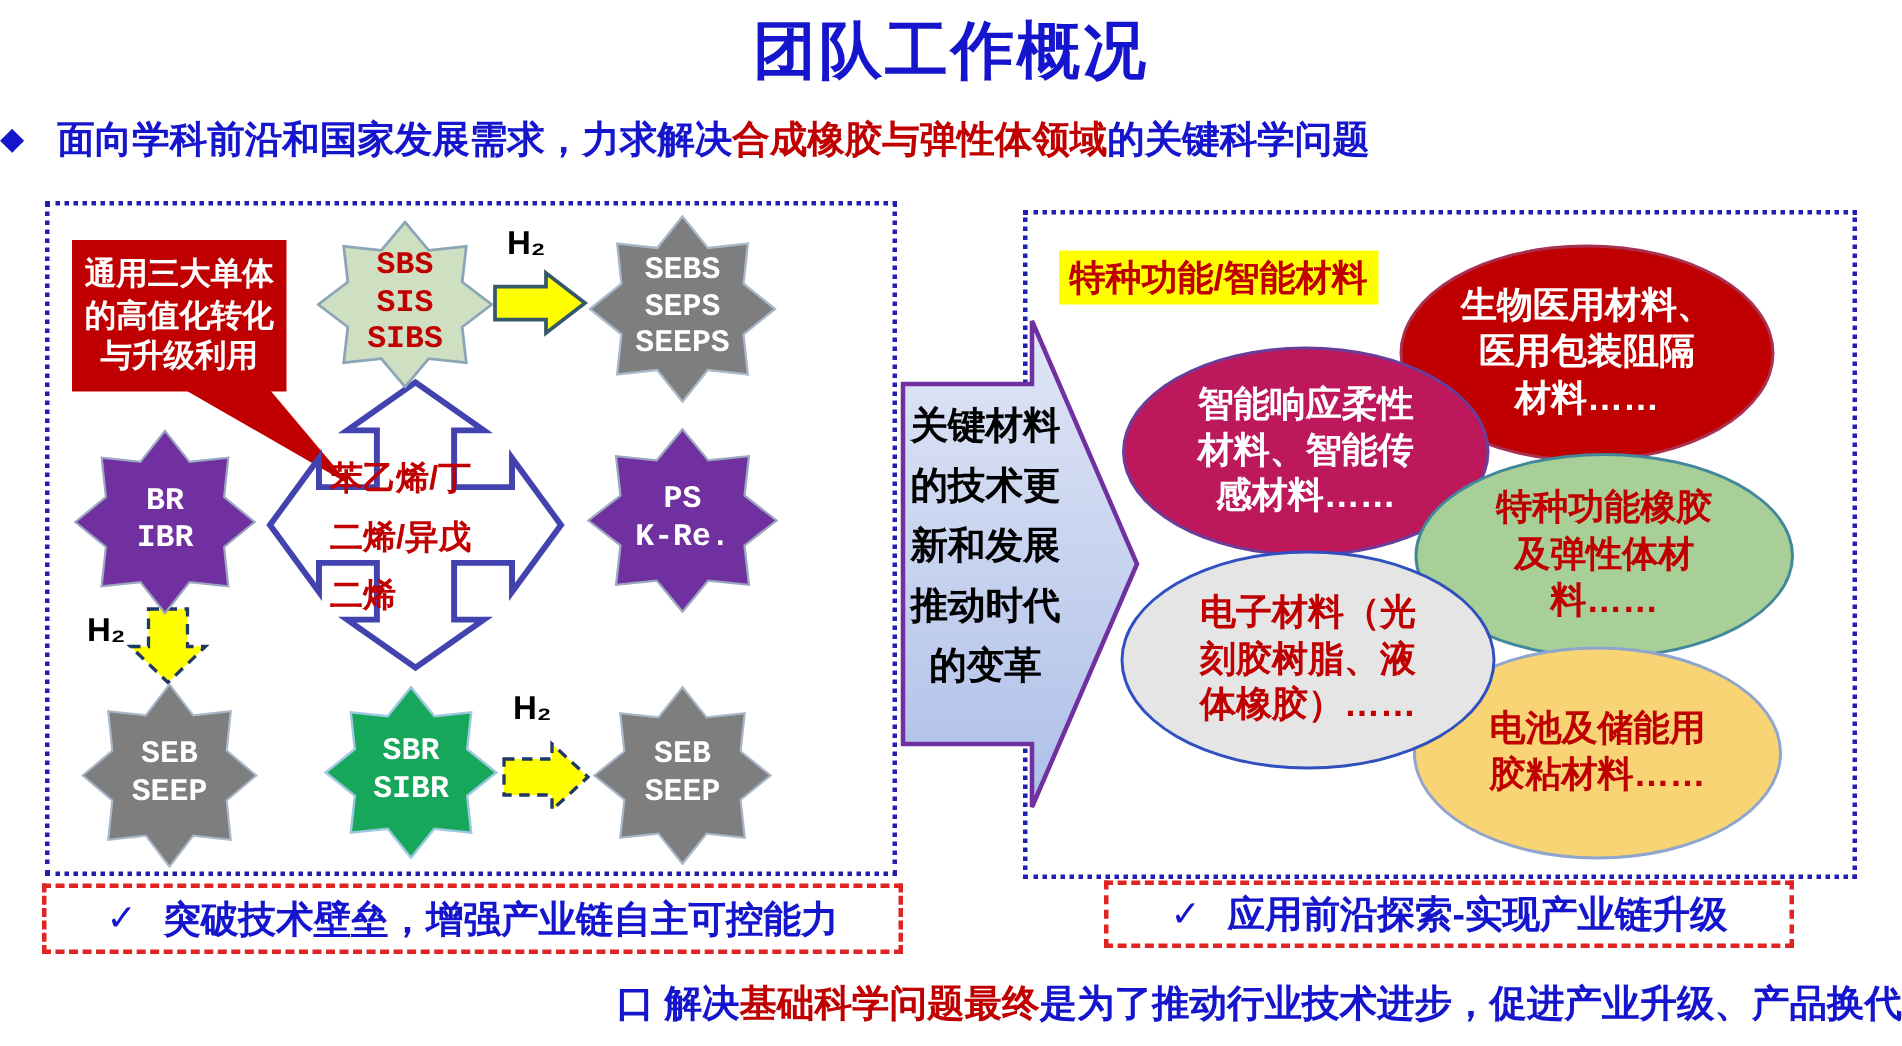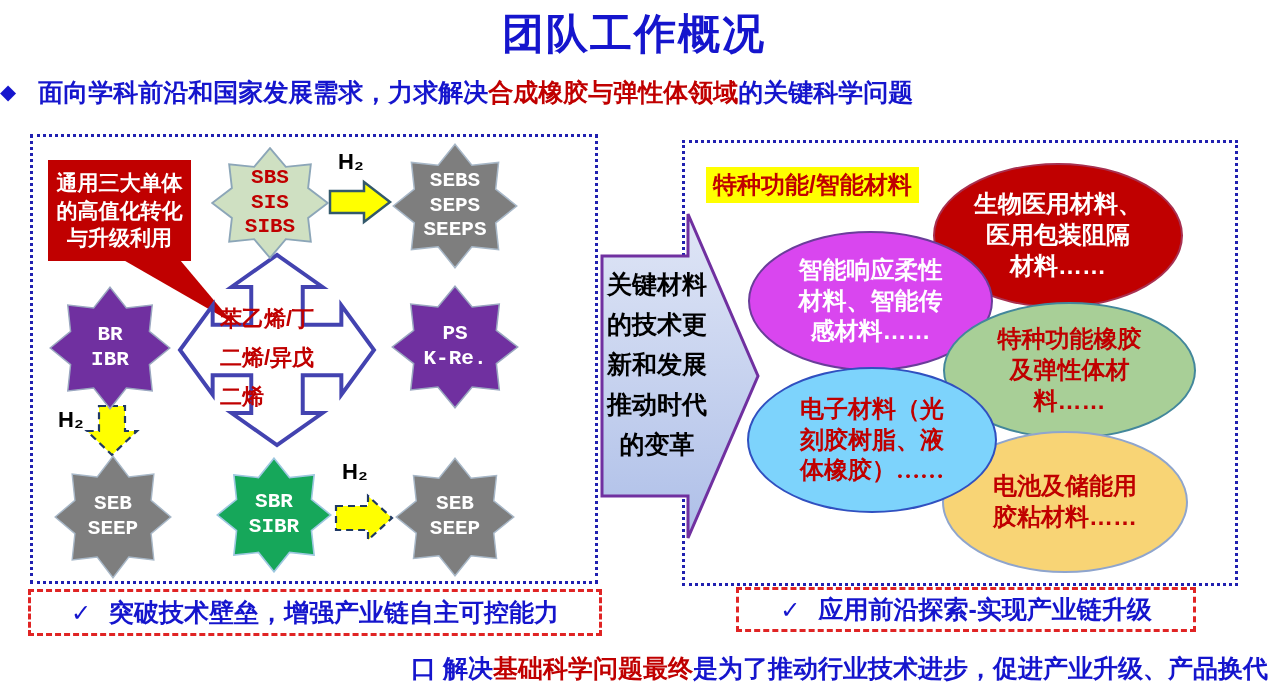--- a/index.html
+++ b/index.html
@@ -42,23 +42,23 @@
   .h2-bottom{left:342px;top:459px;}
 
   .mid-arrow-text{left:598px;top:264px;width:118px;text-align:center;color:#000;
     font-size:25px;font-weight:bold;line-height:40px;white-space:pre-line;}
 
   .rp-header{left:706px;top:167px;background:#ffff00;color:#c00000;font-size:24px;font-weight:bold;padding:2px 7px;}
 
   .ellipse{position:absolute;border-radius:50%;display:flex;align-items:center;justify-content:center;
     text-align:center;font-weight:bold;font-size:24px;line-height:1.28;white-space:pre-line;box-sizing:border-box;}
   .el-red{left:933px;top:163px;width:250px;height:145px;background:#c00000;color:#fff;border:2px solid #a83050;}
-  .el-purple{left:748px;top:231px;width:245px;height:140px;background:#d946ef;color:#fff;border:2px solid #6a3d9a;}
+  .el-purple{left:748px;top:231px;width:245px;height:140px;background:#be185d;color:#fff;border:2px solid #6a3d9a;}
   .el-green{left:943px;top:302px;width:253px;height:137px;background:#a8cf97;color:#c00000;border:2px solid #43879b;}
-  .el-cyan{left:747px;top:367px;width:250px;height:146px;background:#7dd3fc;color:#c00000;border:2px solid #3050c0;font-family:Liberation Serif, serif;}
+  .el-cyan{left:747px;top:367px;width:250px;height:146px;background:#e5e5e5;color:#c00000;border:2px solid #3050c0;}
   .el-orange{left:942px;top:431px;width:246px;height:142px;background:#f8d475;color:#c00000;border:2px solid #8fa5cd;}
 
   .footer-box{box-sizing:border-box;border:3px dashed #e02424;background:#fff;display:flex;align-items:center;justify-content:center;
     color:#1515cd;font-size:25px;font-weight:bold;}
   .fb-left{left:28px;top:589px;width:574px;height:47px;}
   .fb-right{left:736px;top:587px;width:460px;height:45px;}
   .footer-box .chk{margin-right:18px;font-size:24px;}
 
   .bottom-note{top:652px;left:0;width:100%;text-align:right;font-size:25px;font-weight:bold;color:#1515cd;}
 </style>

